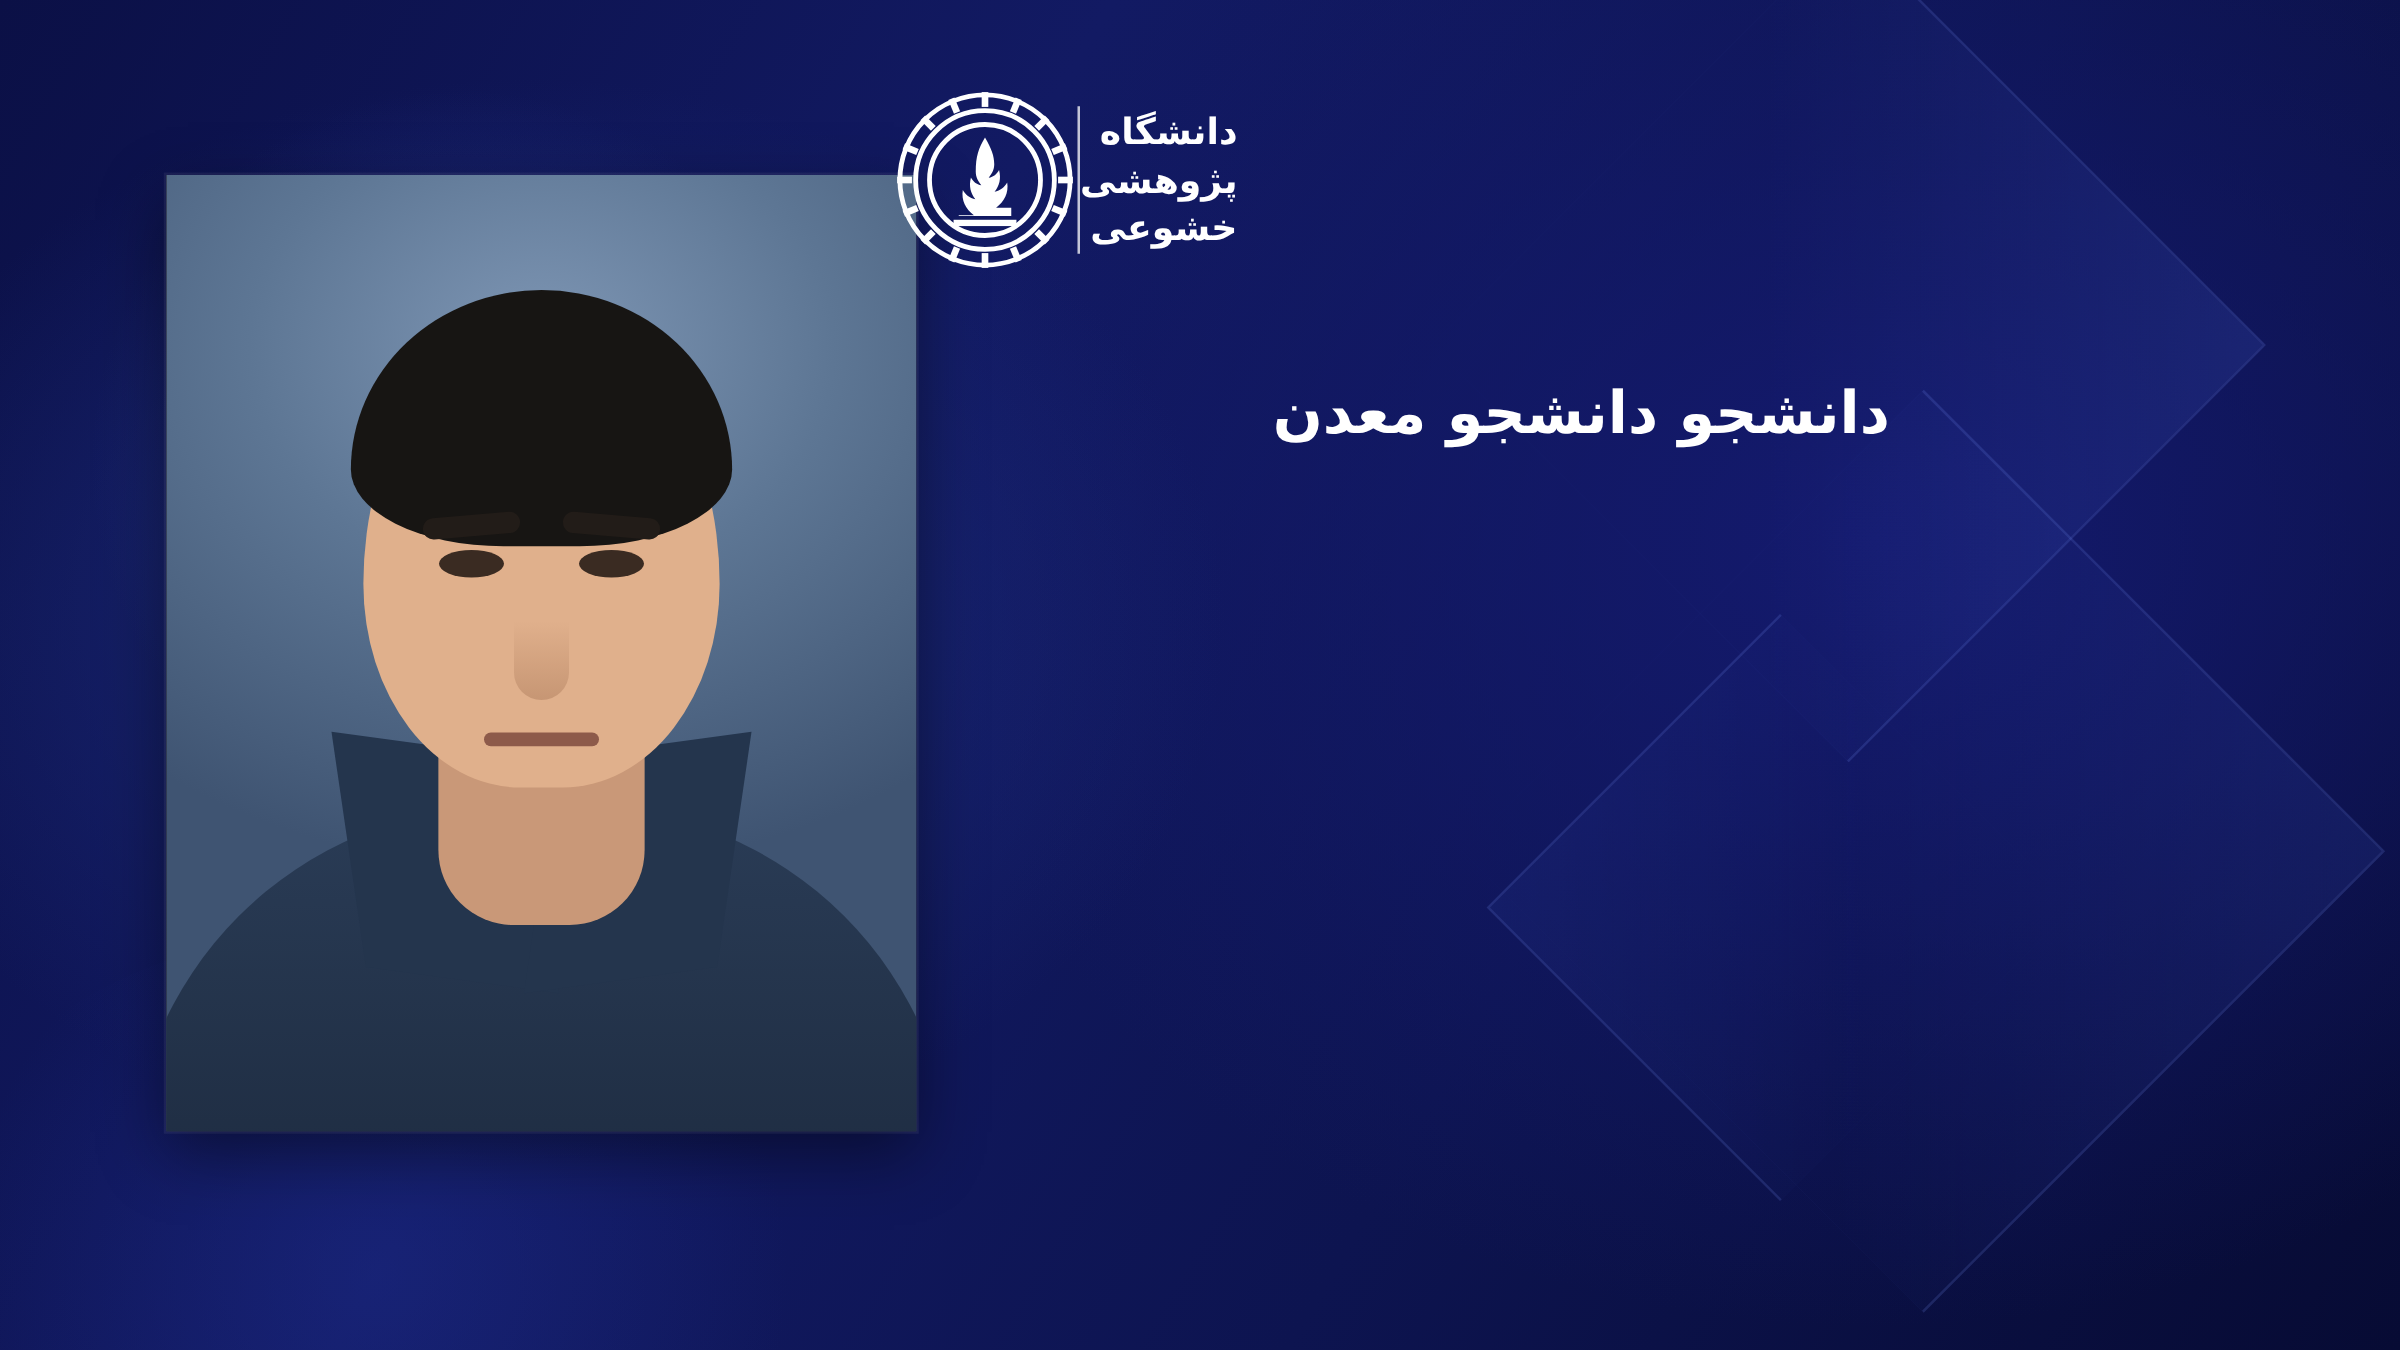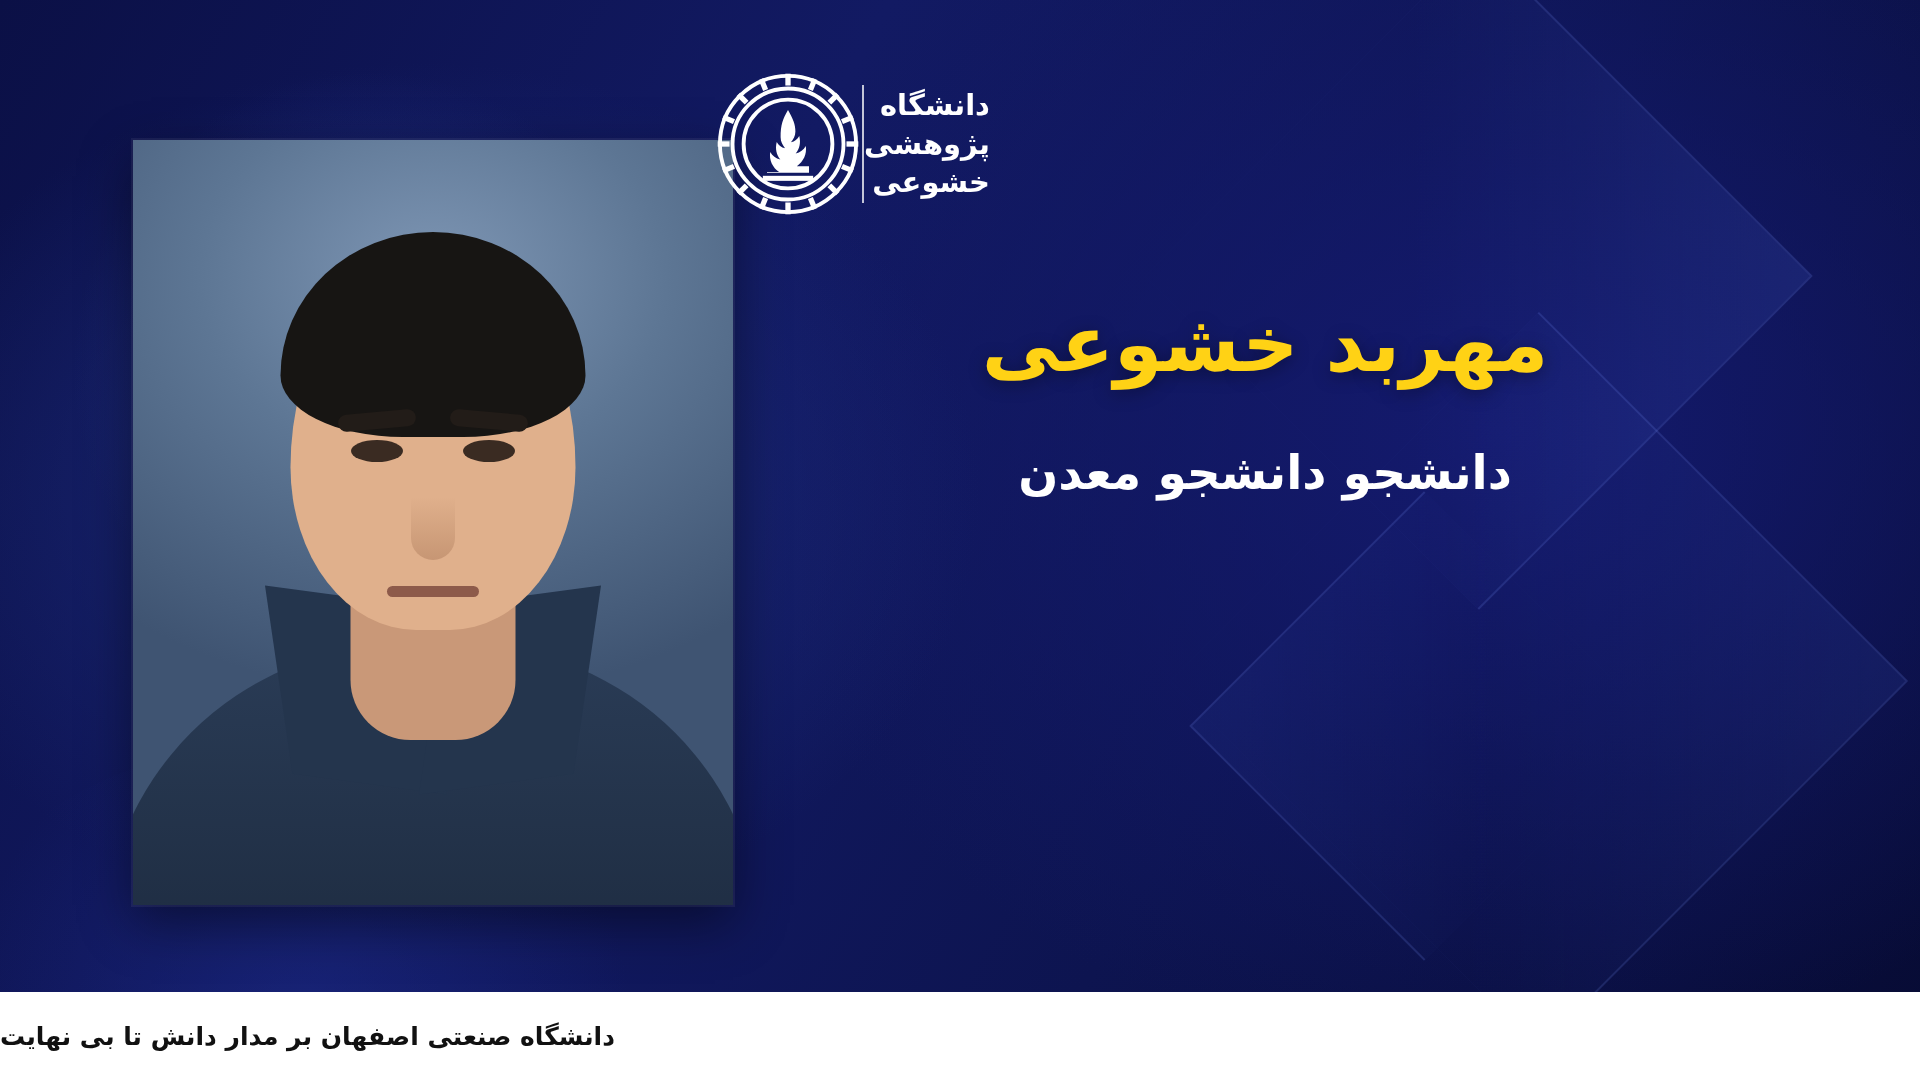--- a/index.html
+++ b/index.html
@@ -323,21 +323,17 @@
           <rect x="89.5" y="48.2" width="8" height="3.6"></rect>
         </g>
 
         <path d="M50 27c3.5 6 5 10 5 14.5 0 3-1.4 5.3-3 7.3 2.6-.4 4.4-2 5.6-4.2 1.2 4.6.2 8.6-2.4 11.8 3.1-.6 5.3-2.4 6.8-5 .9 5.6-1.6 10.4-6 13.6h8.2v4.5H35.8V69H44c-4.4-3.2-6.9-8-6-13.6 1.5 2.6 3.7 4.4 6.8 5-2.6-3.2-3.6-7.2-2.4-11.8 1.2 2.2 3 3.8 5.6 4.2-1.6-2-3-4.3-3-7.3C45 37 46.5 33 50 27z"></path>
         <rect x="33" y="71.5" width="34" height="3.4"></rect>
       </g>
     </svg>
   </div>
 
   <div class="text-block">
-    <h1 class="person-name">مهربد خشوعی</h1>
     <div class="person-role">دانشجو دانشجو معدن</div>
   </div>
 
-  <div class="footer">
-    <div class="footer-text">دانشگاه صنعتی اصفهان بر مدار دانش تا بی نهایت</div>
-  </div>
 
 </div>
 
 </body></html>

